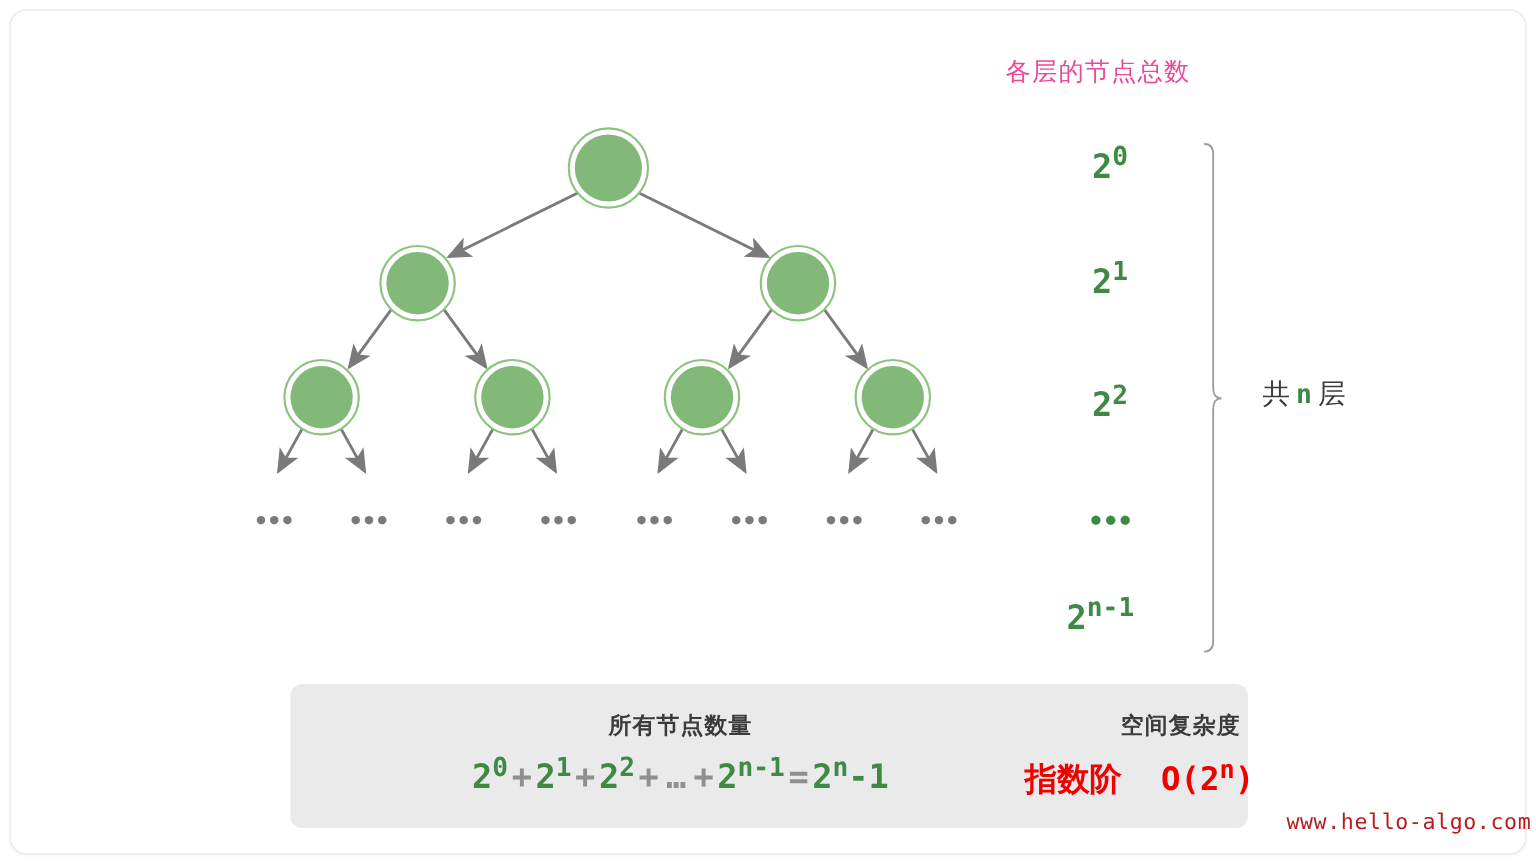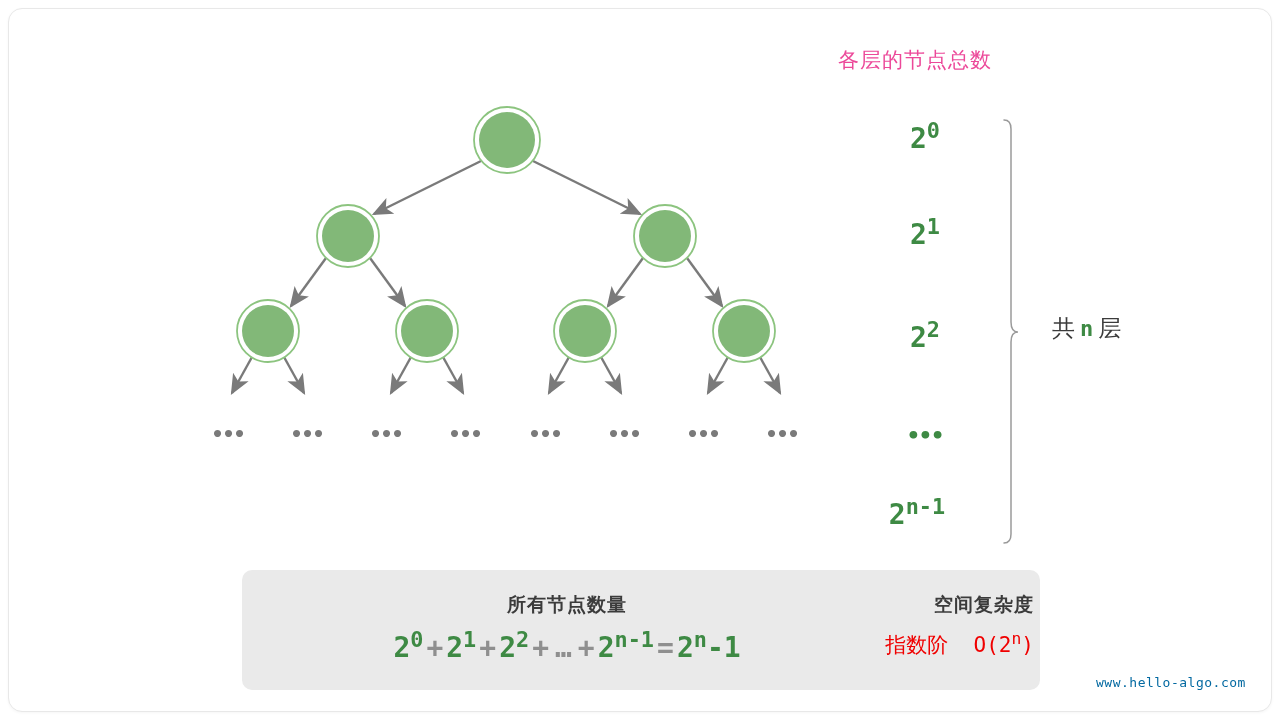--- a/index.html
+++ b/index.html
@@ -134,37 +134,36 @@
     font-weight: bold;
     font-size: 28px;
     color: #3e8a44;
     white-space: nowrap;
   }
   .sum-formula .op { color: #8f8f8f; padding: 0 3px; }
   .sum-formula sup { font-size: 0.78em; vertical-align: super; line-height: 0; }
   .sum-complexity {
     margin-top: 13px;
     font-family: "DejaVu Sans Mono", "Liberation Mono", monospace;
-    font-weight: normal;
-    font-size: 21px;
+    font-weight: bold;
+    font-size: 27px;
     color: #f00000;
     white-space: nowrap;
   }
   .sum-complexity sup { font-size: 0.78em; vertical-align: super; line-height: 0; }
   .cn { font-family: "Liberation Sans", sans-serif; }
 
   .watermark {
     left: 1072px;
     top: 675px;
     font-family: "DejaVu Sans Mono", "Liberation Mono", monospace;
-    font-size: 13px;
-    color: #0369a1;
+    font-size: 18px;
+    color: #b91c1c;
     letter-spacing: 0.5px;
     white-space: nowrap;
-    margin-left: 24px;
   }
 </style>
 </head>
 <body>
 
 <div id="canvas">
 
   <div class="card"></div>
 
   <svg class="layer" viewBox="0 0 1280 720">

